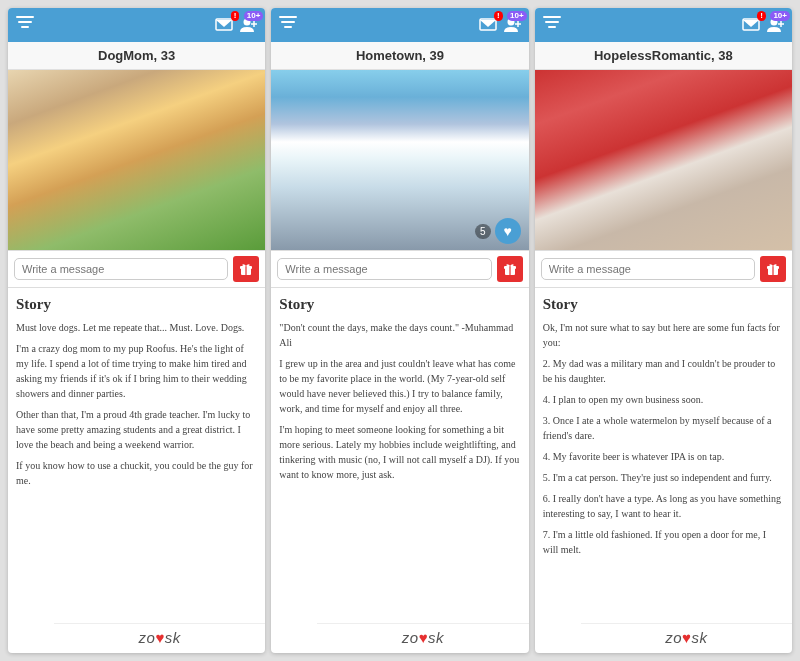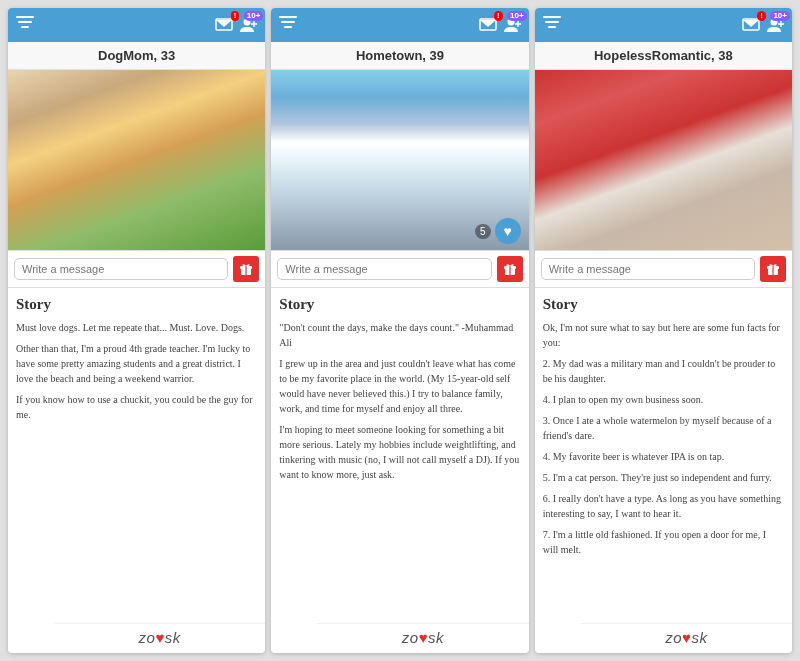--- a/index.html
+++ b/index.html
@@ -233,20 +233,21 @@
     <line x1="7" y1="4" x2="7" y2="13" stroke="#e63030" stroke-width="1.2"></line>
     <path d="M7 4 Q5 1 3 3 Q5 5 7 4Z" fill="white"></path>
     <path d="M7 4 Q9 1 11 3 Q9 5 7 4Z" fill="white"></path>
   </svg>
         </button>
       </div>
       <div class="story-section">
         <div class="story-title">Story</div>
         <div class="story-text">
           <p>Must love dogs. Let me repeate that... Must. Love. Dogs.</p>
+          <p>I'm a crazy dog mom to my pup Roofus. He's the light of my life. I spend a lot of time trying to make him tired and asking my friends if it's ok if I bring him to their wedding showers and dinner parties.</p>
           <p>Other than that, I'm a proud 4th grade teacher. I'm lucky to have some pretty amazing students and a great district. I love the beach and being a weekend warrior.</p>
           <p>If you know how to use a chuckit, you could be the guy for me.</p>
         </div>
       </div>
       <div class="zoosk-logo"><span>zo<span class="zoosk-heart">♥</span>sk</span></div>
     </div>
     <div class="card">
       <div class="card-header">
         <span class="header-icon"><svg width="18" height="14" viewBox="0 0 18 14" fill="white">
     <rect x="0" y="0" width="18" height="2" rx="1"></rect>
@@ -288,21 +289,21 @@
     <line x1="7" y1="4" x2="7" y2="13" stroke="#e63030" stroke-width="1.2"></line>
     <path d="M7 4 Q5 1 3 3 Q5 5 7 4Z" fill="white"></path>
     <path d="M7 4 Q9 1 11 3 Q9 5 7 4Z" fill="white"></path>
   </svg>
         </button>
       </div>
       <div class="story-section">
         <div class="story-title">Story</div>
         <div class="story-text">
           <p>"Don't count the days, make the days count." -Muhammad Ali</p>
-          <p>I grew up in the area and just couldn't leave what has come to be my favorite place in the world. (My 15-year-old self would have never believed this.) I try to balance family, work, and time for myself and enjoy all three.</p>
+          <p>I grew up in the area and just couldn't leave what has come to be my favorite place in the world. (My 7-year-old self would have never believed this.) I try to balance family, work, and time for myself and enjoy all three.</p>
           <p>I'm hoping to meet someone looking for something a bit more serious. Lately my hobbies include weightlifting, and tinkering with music (no, I will not call myself a DJ). If you want to know more, just ask.</p>
         </div>
       </div>
       <div class="zoosk-logo"><span>zo<span class="zoosk-heart">♥</span>sk</span></div>
     </div>
     <div class="card">
       <div class="card-header">
         <span class="header-icon"><svg width="18" height="14" viewBox="0 0 18 14" fill="white">
     <rect x="0" y="0" width="18" height="2" rx="1"></rect>
     <rect x="2" y="5" width="14" height="2" rx="1"></rect>

